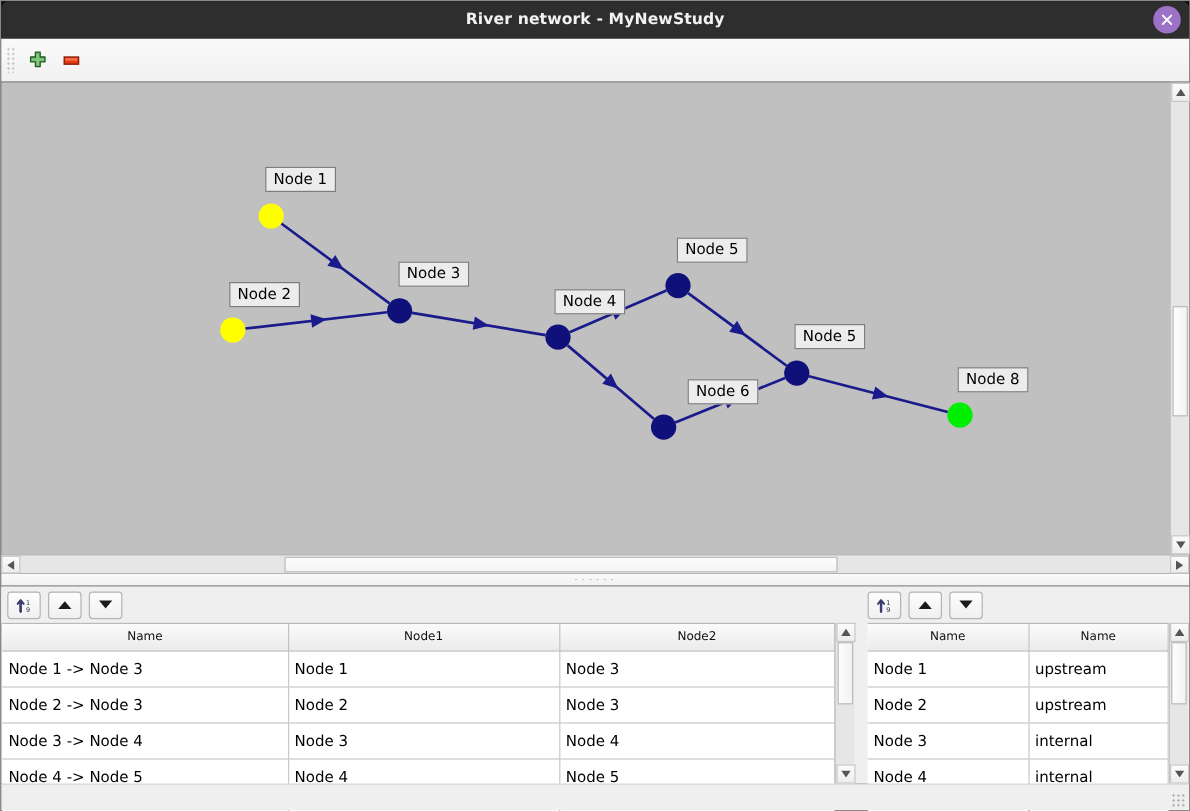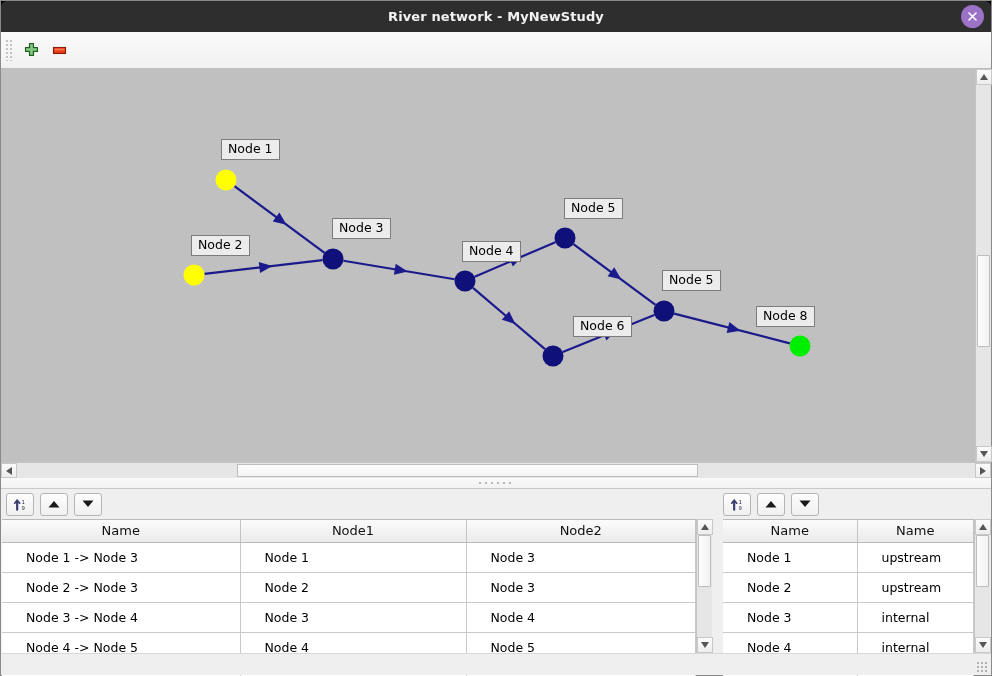--- a/index.html
+++ b/index.html
@@ -217,31 +217,31 @@
     border-collapse: collapse;
     width: 100%;
     table-layout: fixed;
     font-size: 12.5px;
   }
   table.grid th {
     background: linear-gradient(to bottom,#fbfbfb 0%,#ebebeb 100%);
     border-right: 1px solid #c3c3c3;
     border-bottom: 1px solid #b9b9b9;
     font-weight: normal;
-    font-size: 13px;
+    font-size: 10px;
     color: #111;
     height: 22px;
     text-align: center;
     padding: 0 4px;
   }
   table.grid td {
     border-right: 1px solid #c9c9c9;
     border-bottom: 1px solid #c9c9c9;
     height: 30px;
-    padding: 0 24px;
+    padding: 0 5px;
     color: #000;
     background: #fff;
     white-space: nowrap;
     overflow: hidden;
     text-overflow: ellipsis;
     margin-left: 28px;
   }
   table.grid tr.blank td { height: 14px; }
 
   .statusbar {
@@ -317,21 +317,21 @@
           <circle cx="799" cy="277" r="10.5" fill="#00ee00"></circle>
         </svg>
       <div id="graph-labels">
           <div class="node-label" style="left: 220px; top: 70px;">Node 1</div>
           <div class="node-label" style="left: 190px; top: 166px;">Node 2</div>
           <div class="node-label" style="left: 331px; top: 149px;">Node 3</div>
           <div class="node-label" style="left: 461px; top: 172px;">Node 4</div>
           <div class="node-label" style="left: 563px; top: 129px;">Node 5</div>
           <div class="node-label" style="left: 572px; top: 247px;">Node 6</div>
           <div class="node-label" style="left: 661px; top: 201px;">Node 5</div>
-          <div class="node-label" style="left: 755px; top: 237px; text-align: right;">Node 8</div>
+          <div class="node-label" style="left: 797px; top: 237px; text-align: right;">Node 8</div>
         </div>
     </div>
 
     <div class="vscroll">
       <div class="arrow up">
         <svg width="8" height="6" viewBox="0 0 8 6">
           <path d="M4 0 L8 6 L0 6 Z" fill="#555"></path>
         </svg>
       </div>
       <div class="track">

